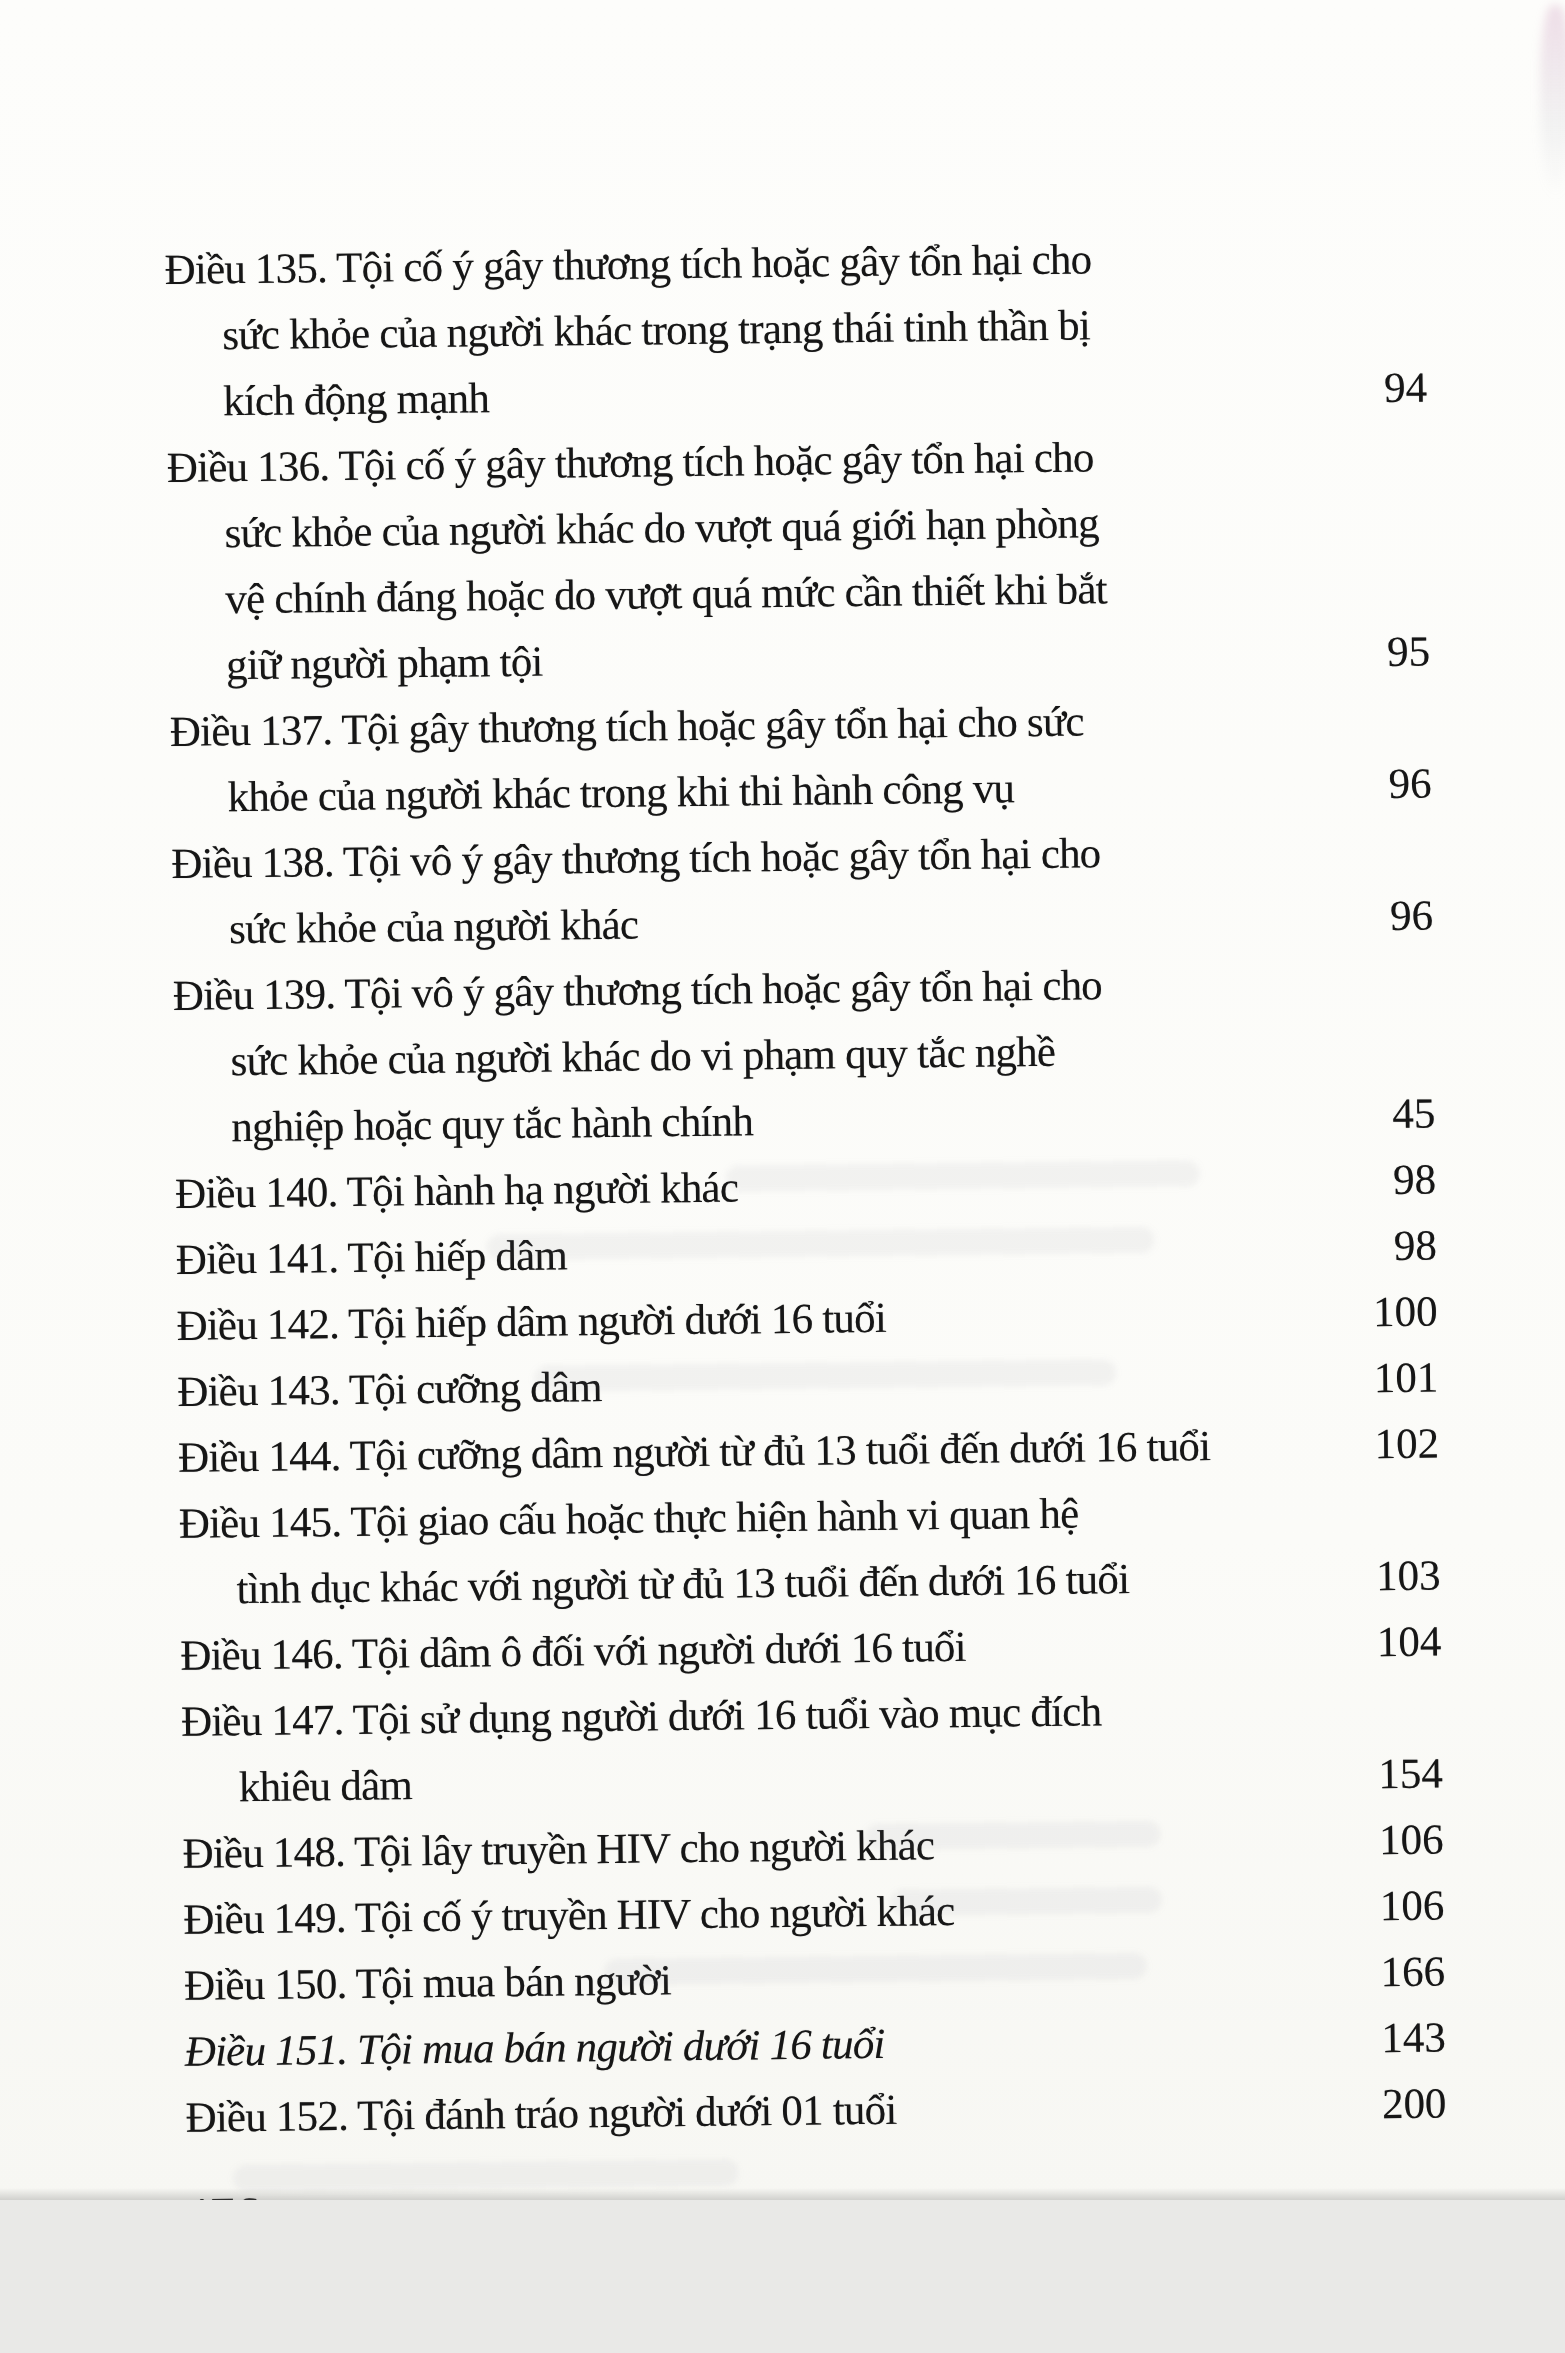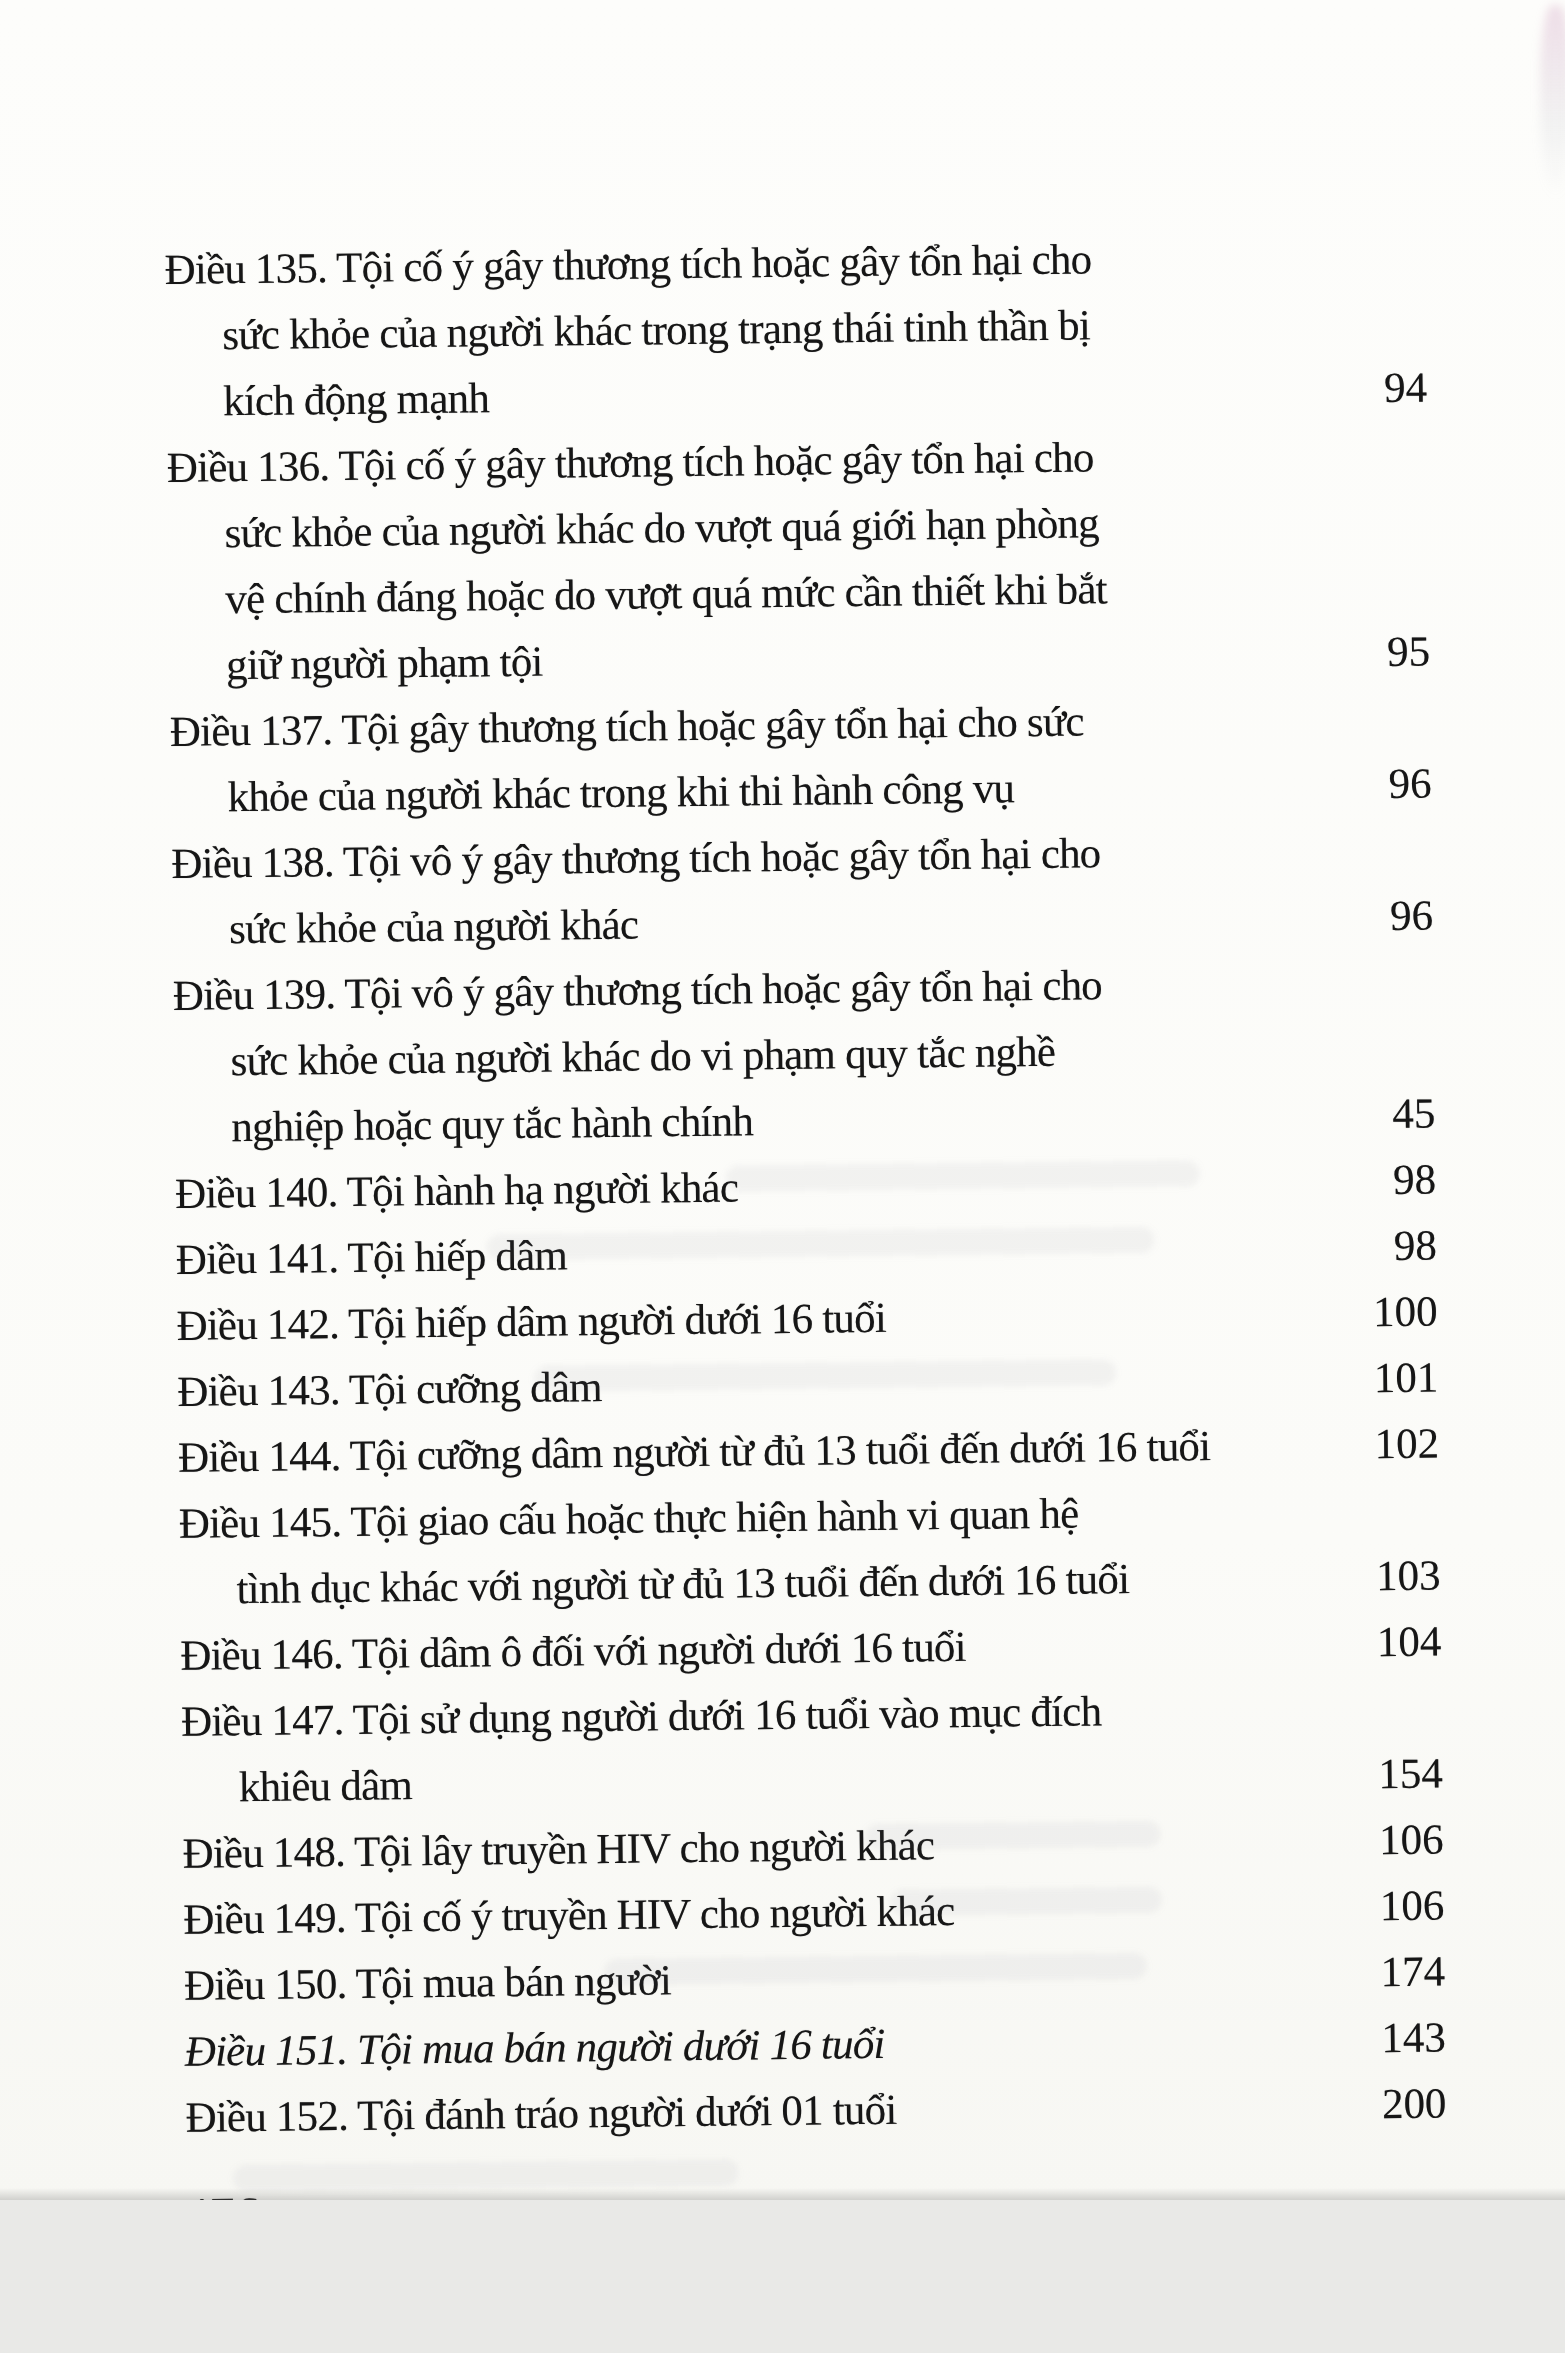--- a/index.html
+++ b/index.html
@@ -203,21 +203,21 @@
         </div>
         <div class="entry">
           <div class="row">
             <span class="line-text">Điều 149. Tội cố ý truyền HIV cho người khác</span>
             <span class="pagenum">106</span>
           </div>
         </div>
         <div class="entry">
           <div class="row">
             <span class="line-text">Điều 150. Tội mua bán người</span>
-            <span class="pagenum">174</span>
+            <span class="pagenum">166</span>
           </div>
         </div>
         <div class="entry italic">
           <div class="row">
             <span class="line-text">Điều 151. Tội mua bán người dưới 16 tuổi</span>
             <span class="pagenum">143</span>
           </div>
         </div>
         <div class="entry">
           <div class="row">

